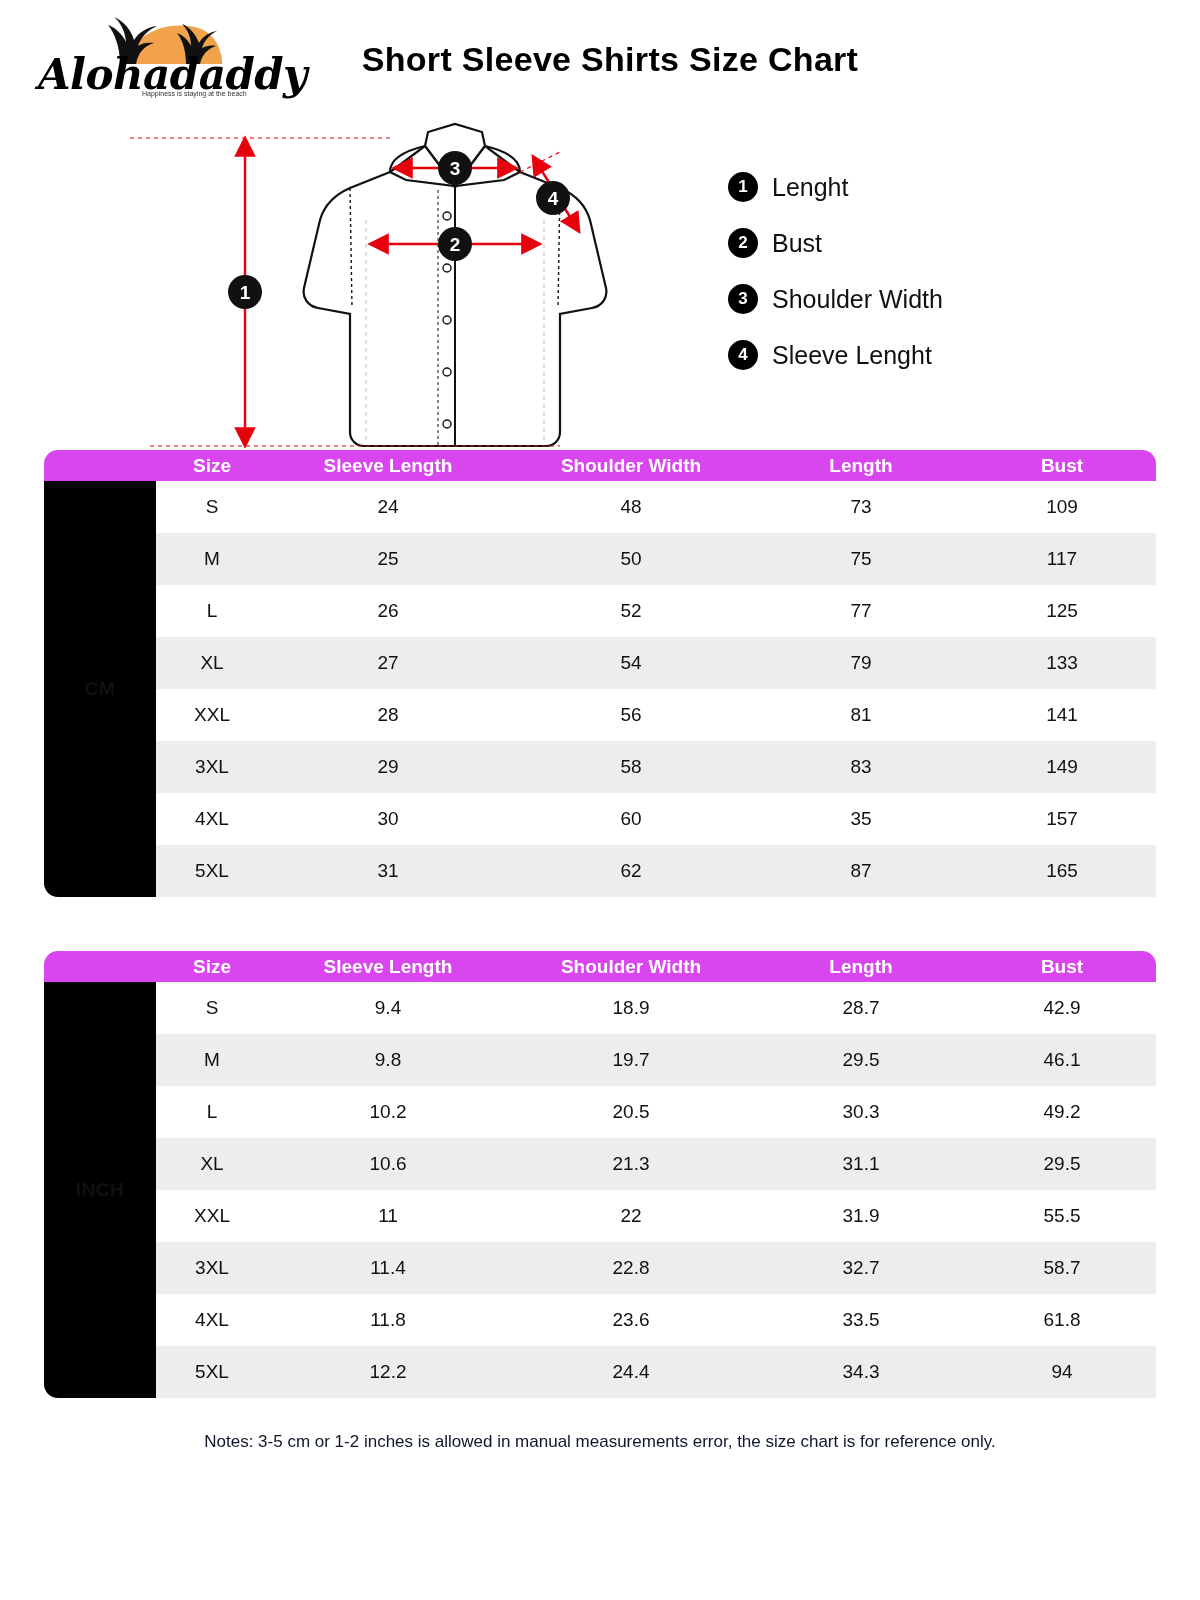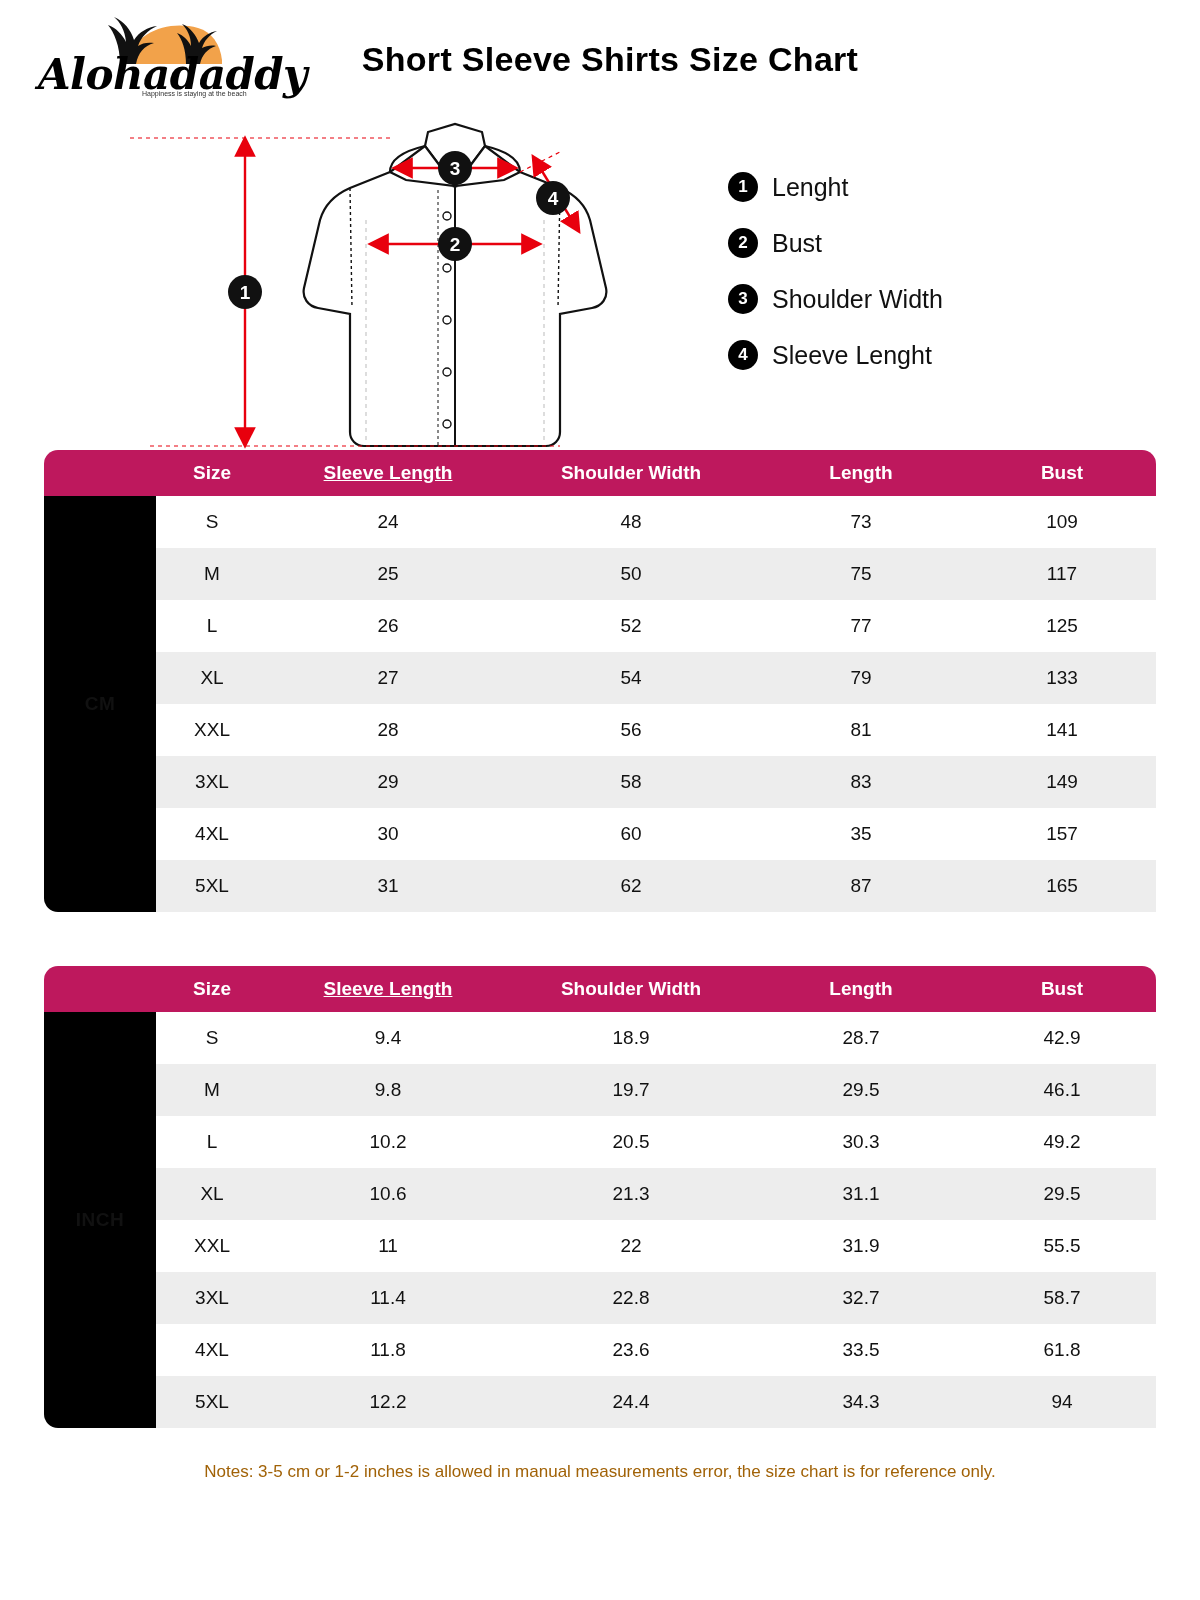--- a/index.html
+++ b/index.html
@@ -115,52 +115,52 @@
   table.size-table th,
   table.size-table td {
     text-align: center;
     font-size: 19px;
     color: #111;
     padding: 0;
     height: 52px;
     vertical-align: middle;
   }
   table.size-table thead th {
-    background: #be185d;
+    background: #d946ef;
     color: #fff;
     font-size: 19px;
     font-weight: bold;
-    height: 46px;
+    height: 31px;
   }
   .unit-cell {
     background: #000;
     color: #fff;
     font-size: 32px;
     font-weight: bold;
     width: 112px;
     letter-spacing: 0.5px;
   }
   .corner-tl { border-top-left-radius: 14px; }
   .corner-tr { border-top-right-radius: 14px; }
   .corner-bl { border-bottom-left-radius: 14px; }
   tr.odd td.data { background: #ffffff; }
   tr.even td.data { background: #ededed; }
   .col-size { width: 112px; }
-  .col-sleeve { width: 240px; text-decoration: underline; }
+  .col-sleeve { width: 240px; }
   .col-shoulder { width: 246px; }
   .col-length { width: 214px; }
   .col-bust { width: 188px; }
 
   .spacer { height: 54px; }
 
   .notes {
     margin-top: 34px;
     text-align: center;
     font-size: 17px;
-    color: #a16207;
+    color: #0f172a;
   }
 </style>
 </head>
 <body>
 
 <div class="header">
   <div class="brand">
     <svg class="brand-palms" viewBox="0 0 130 50">
       <path d="M30 46 C42 16 74 4 104 12 C118 16 126 28 128 44 L128 48 L30 48 Z" fill="#f2a24a"></path>
       <path d="M26 48 C26 30 20 16 14 9 C22 12 28 18 32 26 C31 14 26 6 20 1 C30 5 37 14 40 24 C45 16 54 11 63 10 C54 14 47 21 44 30 C48 27 54 26 60 27 C50 30 44 37 42 48 Z" fill="#111"></path>

